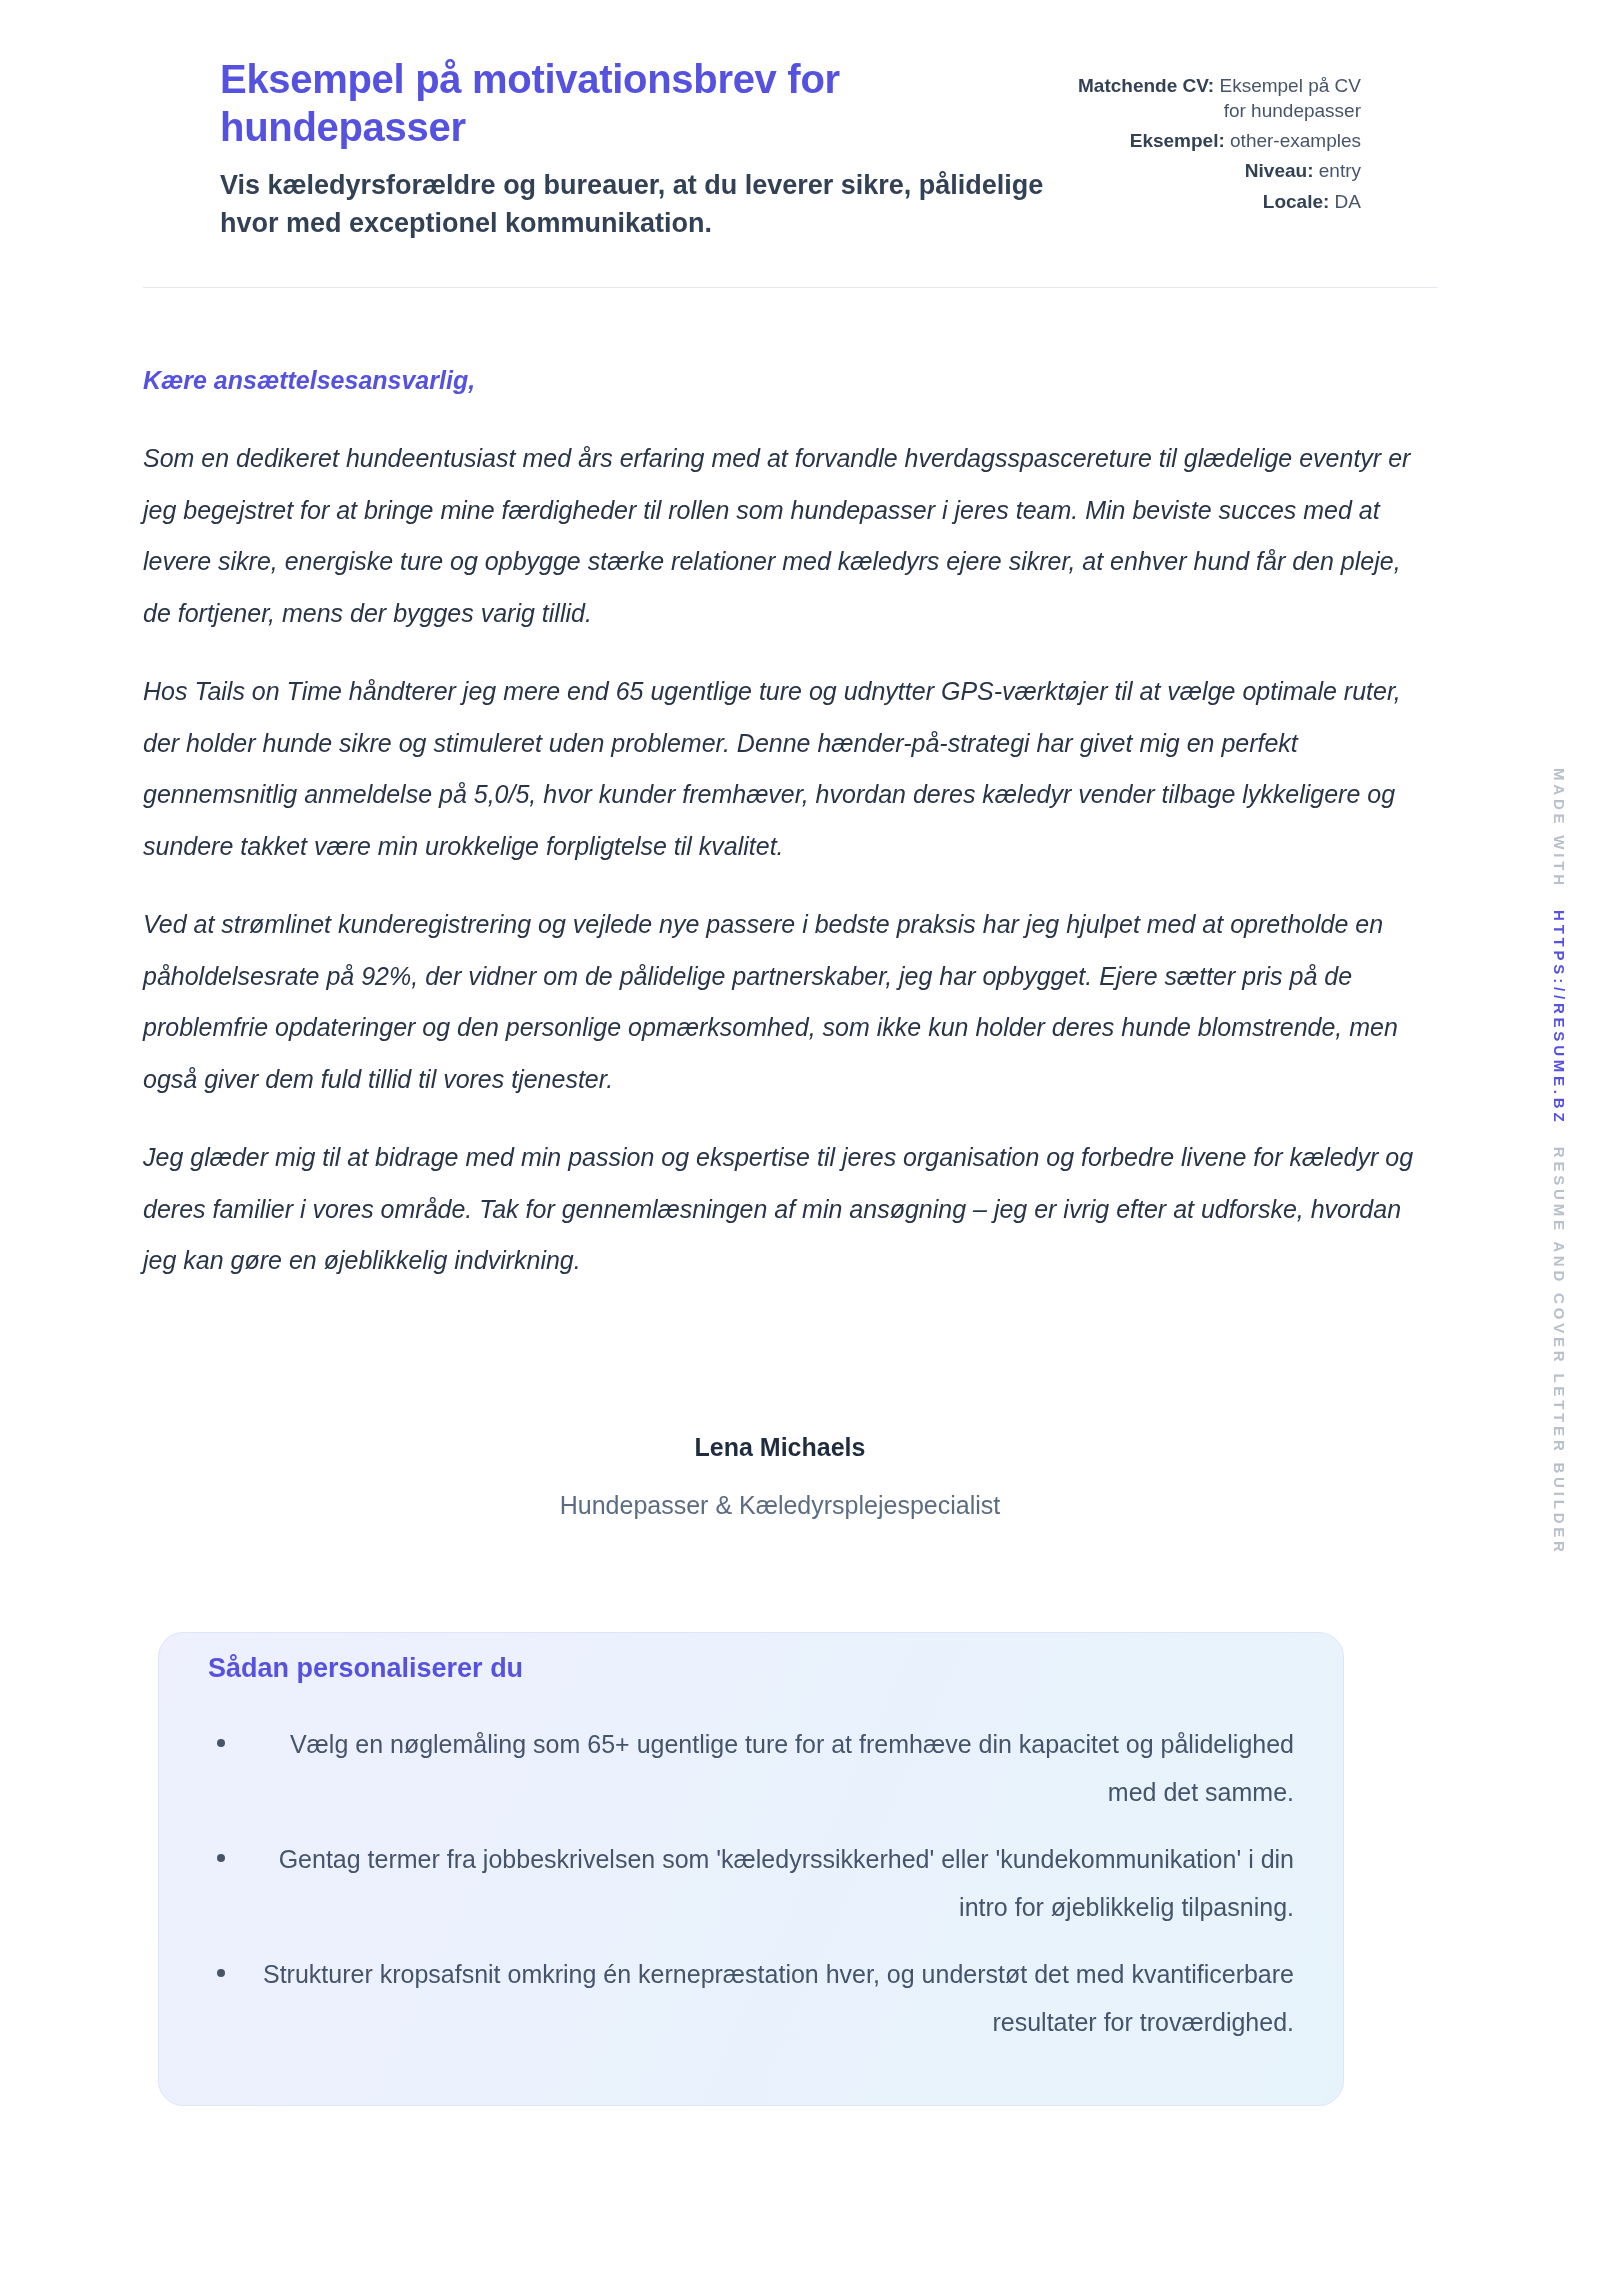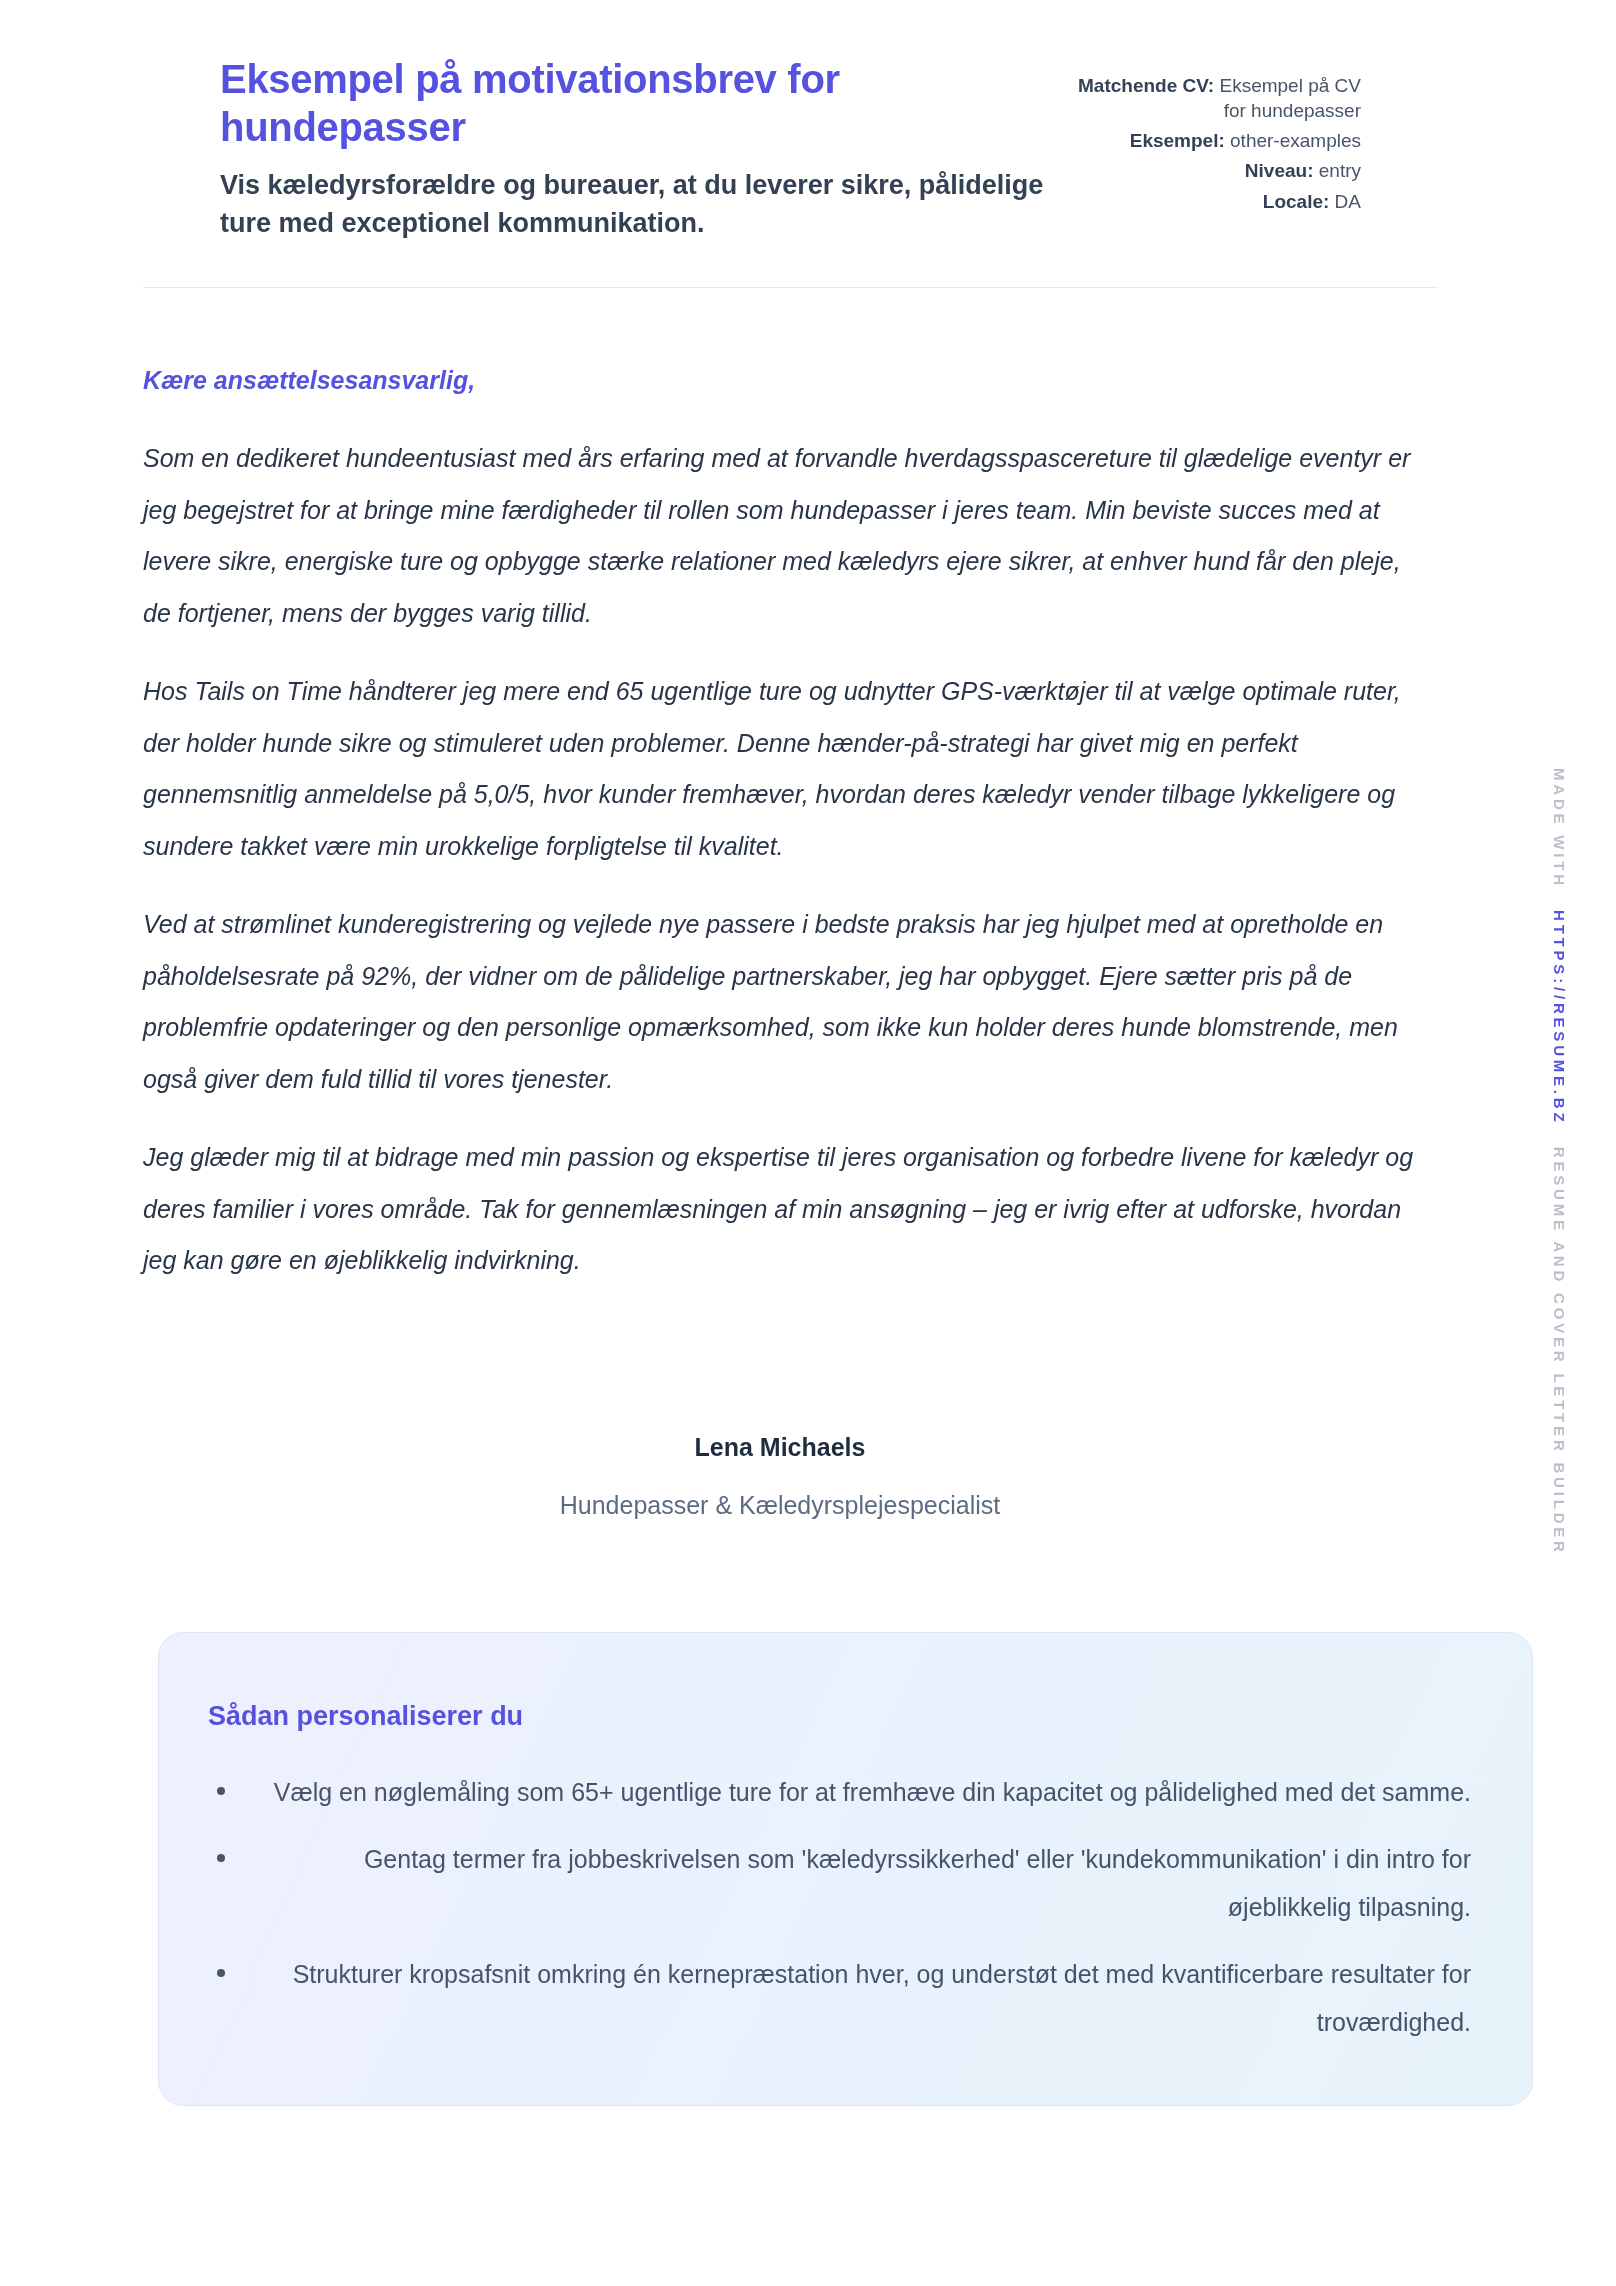--- a/index.html
+++ b/index.html
@@ -47,24 +47,24 @@
     max-width:1274px;
   }
   .greeting{
     margin:0 0 23px;font-weight:700;color:var(--accent);font-size:25px;
   }
   .letter p{margin:0 0 27px;font-style:italic;}
   .signature{margin-top:143px;text-align:center;}
   .sig-name{font-size:25px;font-weight:700;color:#1f2c40;line-height:1.4;}
   .sig-role{margin-top:23px;font-size:25px;color:var(--muted);line-height:1.4;}
   .tips-card{
-    margin:109px 0 8px 15px;width:1375px;box-sizing:border-box;
+    margin:109px 0 8px 15px;width:1186px;box-sizing:border-box;
     background:linear-gradient(115deg,#eef0fd 0%,#e9f2fc 55%,#e7f3fb 100%);
     border:1.9px solid #dfe5f8;border-radius:25px;
-    padding:68px 49px 40px;
+    padding:20px 49px 40px;
   }
   .tips-title{margin:0;font-size:27px;font-weight:700;color:var(--accent);}
   .tips-list{
     margin:36px 0 0;padding:0;list-style:none;
     font-size:25px;line-height:1.92;color:#45536b;text-align:right;
   }
   .tips-list li{
     position:relative;padding-left:36px;margin-bottom:19px;max-width:1227px;
   }
   .tips-list li::before{
@@ -80,21 +80,21 @@
   .side-banner .url{color:var(--accent);margin:13.3px 0;text-decoration:none;}
 </style>
 </head>
 <body>
 
 <div class="content">
 
   <div class="header">
     <div class="title-block">
       <h1 class="title">Eksempel på motivationsbrev for hundepasser</h1>
-      <div class="subtitle">Vis kæledyrsforældre og bureauer, at du leverer sikre, pålidelige ture med exceptionel kommunikation.</div>
+      <div class="subtitle">Vis kæledyrsforældre og bureauer, at du leverer sikre, pålidelige hvor med exceptionel kommunikation.</div>
     </div>
     <div class="meta">
       <div class="meta-row">
         <span class="meta-label">Matchende CV:</span>
         <span class="meta-value">Eksempel på CV for hundepasser</span>
       </div>
       <div class="meta-row">
         <span class="meta-label">Eksempel:</span>
         <span class="meta-value">other-examples</span>
       </div>

